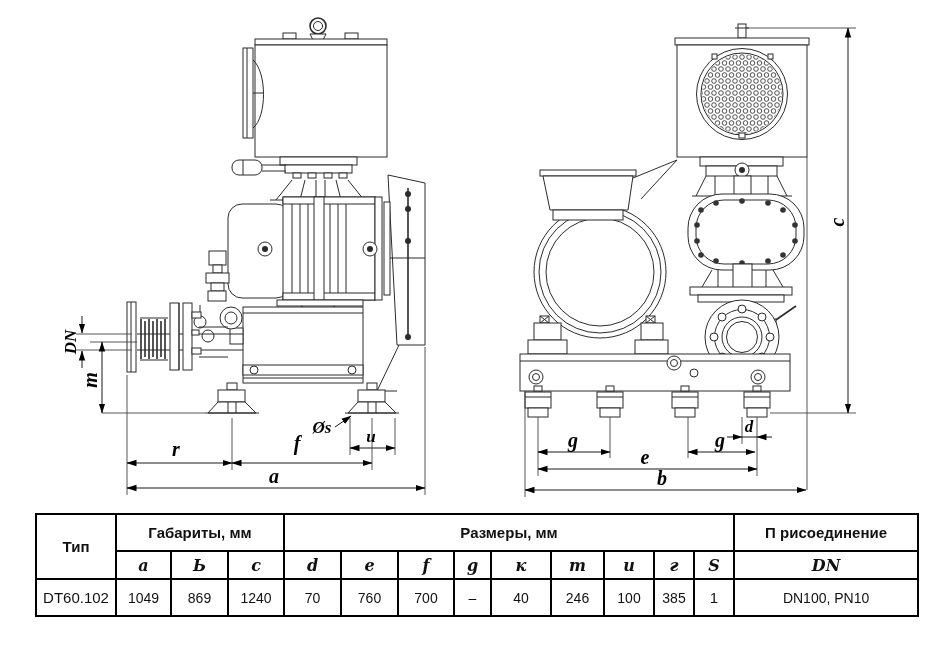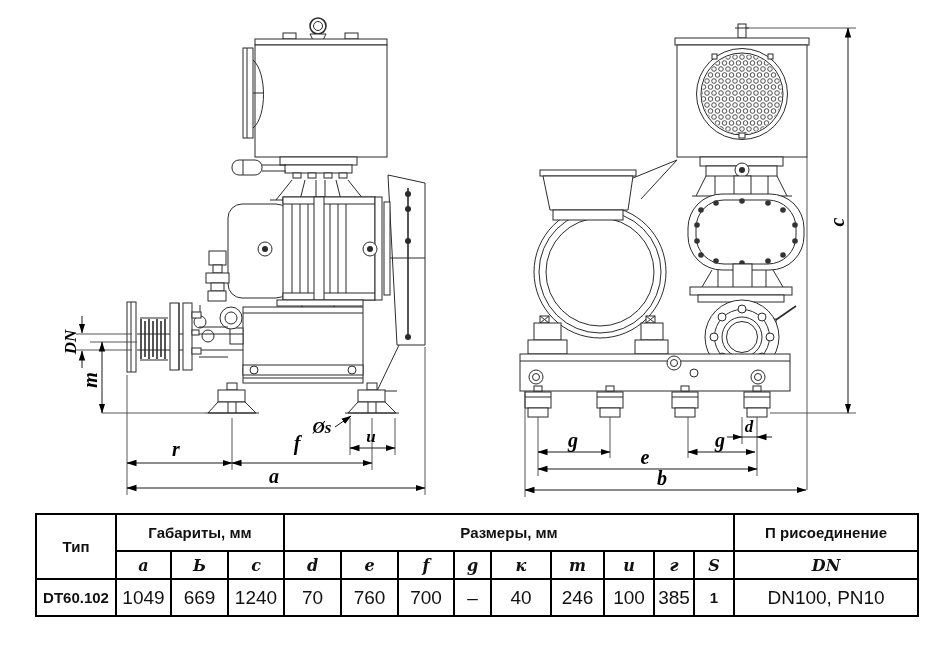--- a/index.html
+++ b/index.html
@@ -17,22 +17,22 @@
   svg text.lbl-s{font-family:"Liberation Serif","DejaVu Serif",serif;font-style:italic;
                font-weight:bold;font-size:17px;fill:#000;}
 
   table.spec{position:absolute;left:35px;top:513px;width:882px;border-collapse:collapse;
              table-layout:fixed;background:#fff;}
   table.spec td{border:2px solid #000;text-align:center;vertical-align:middle;
                 padding:0;color:#111;overflow:hidden;white-space:nowrap;}
   .hdr{font-weight:bold;font-size:15px;}
   .letter{font-family:"DejaVu Serif","Liberation Serif",serif;font-style:italic;
           font-weight:bold;font-size:16px;}
-  .val{font-size:19px;font-weight:normal;}
-  .val-b{font-size:15px;font-weight:bold;}
+  .val{font-size:14px;font-weight:normal;}
+  .val-b{font-size:15px;font-weight:normal;}
   .r1{height:37px;padding-left:12px;} .r2{height:28px;} .r3{height:37px;}
 </style>
 </head>
 <body>
 
 <div class="canvas">
 
 <svg width="950" height="510" viewBox="0 0 950 510">
   <defs>
     <marker id="ae" markerWidth="11" markerHeight="8" refX="9.5" refY="4" orient="auto" markerUnits="userSpaceOnUse">
@@ -385,21 +385,21 @@
     <td class="letter">к</td>
     <td class="letter">т</td>
     <td class="letter">и</td>
     <td class="letter">г</td>
     <td class="letter">S</td>
     <td class="letter">DN</td>
   </tr>
   <tr class="r3">
     <td class="val-b">DT60.102</td>
     <td class="val">1049</td>
-    <td class="val">669</td>
+    <td class="val">869</td>
     <td class="val">1240</td>
     <td class="val">70</td>
     <td class="val">760</td>
     <td class="val">700</td>
     <td class="val">–</td>
     <td class="val">40</td>
     <td class="val">246</td>
     <td class="val">100</td>
     <td class="val">385</td>
     <td class="val-b">1</td>

